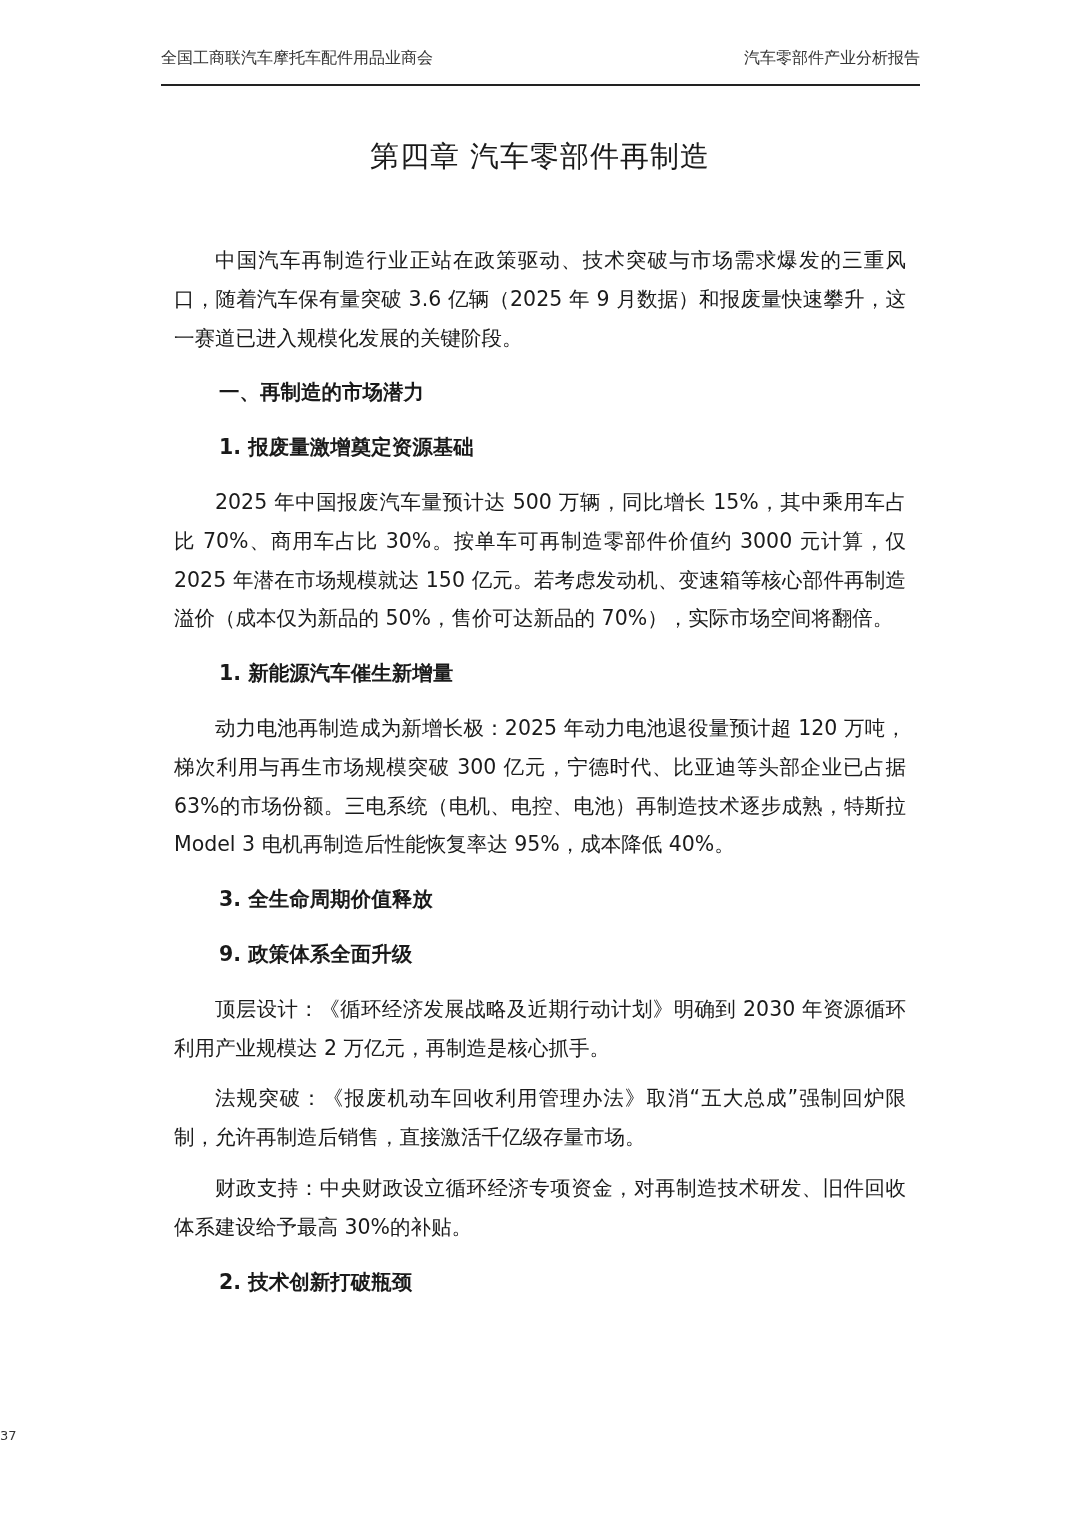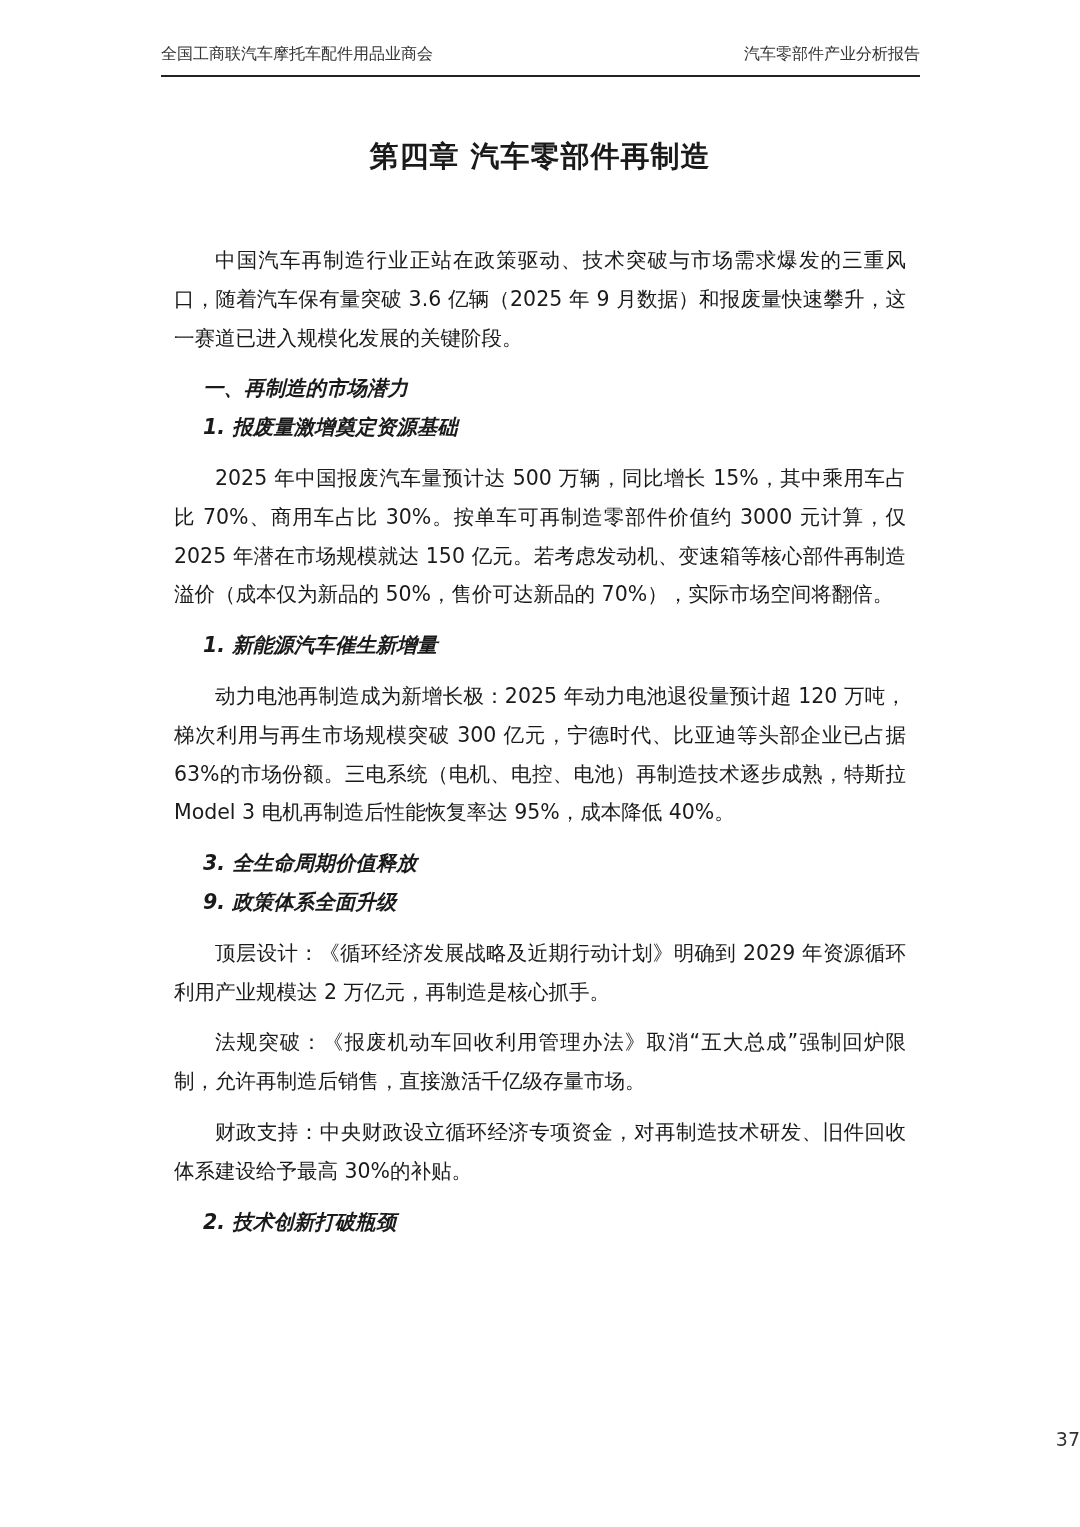--- a/index.html
+++ b/index.html
@@ -12,70 +12,69 @@
     height: 1527px;
     position: relative;
     overflow: hidden;
     font-family: "DejaVu Sans", "Liberation Sans", sans-serif;
     color: #1a1a1a;
   }
   .page-header {
     position: absolute;
     left: 161px;
     right: 160px;
-    top: 39px;
+    top: 48px;
     height: 30px;
     border-bottom: 2px solid #222;
     display: flex;
     justify-content: space-between;
-    align-items: center;
+    align-items: flex-start;
     font-size: 16px;
     color: #333;
     padding-bottom: 6px;
   }
   .chapter-title {
     position: absolute;
     left: 0;
     right: 0;
     top: 137px;
     text-align: center;
     font-size: 29px;
-    font-weight: bold;
+    font-weight: normal;
     color: #1a1a1a;
     letter-spacing: 1px;
     margin: 0;
   }
   .body-text {
     position: absolute;
     left: 162px;
     width: 756px;
     top: 229px;
     font-size: 20.5px;
     line-height: 38.8px;
     text-align: justify;
   }
   .body-text p {
     margin: 12px;
     text-indent: 2em;
   }
   .body-text h2, .body-text h3 {
-    margin: 0;
+    margin: 16px;
     font-size: 20.5px;
     line-height: 38.8px;
     font-weight: bold;
     padding-left: 2em;
-    font-style: italic;
   }
   .page-number {
     position: absolute;
     left: 0;
     right: 0;
     top: 1428px;
-    text-align: right;
-    font-size: 19px;
+    text-align: left;
+    font-size: 13px;
     color: #333;
   }
 </style>
 </head>
 <body>
 
 <div class="page-header">
   <span>全国工商联汽车摩托车配件用品业商会</span>
   <span>汽车零部件产业分析报告</span>
 </div>
@@ -90,20 +89,20 @@
   <h3>1. 报废量激增奠定资源基础</h3>
   <p>2025 年中国报废汽车量预计达 500 万辆，同比增长 15%，其中乘用车占比 70%、商用车占比 30%。按单车可再制造零部件价值约 3000 元计算，仅 2025 年潜在市场规模就达 150 亿元。若考虑发动机、变速箱等核心部件再制造溢价（成本仅为新品的 50%，售价可达新品的 70%），实际市场空间将翻倍。</p>
 
   <h3>1. 新能源汽车催生新增量</h3>
   <p>动力电池再制造成为新增长极：2025 年动力电池退役量预计超 120 万吨，梯次利用与再生市场规模突破 300 亿元，宁德时代、比亚迪等头部企业已占据 63%的市场份额。三电系统（电机、电控、电池）再制造技术逐步成熟，特斯拉 Model 3 电机再制造后性能恢复率达 95%，成本降低 40%。</p>
 
   <h3>3. 全生命周期价值释放</h3>
 
 
   <h3>9. 政策体系全面升级</h3>
-  <p>顶层设计：《循环经济发展战略及近期行动计划》明确到 2029 年资源循环利用产业规模达 2 万亿元，再制造是核心抓手。</p>
+  <p>顶层设计：《循环经济发展战略及近期行动计划》明确到 2030 年资源循环利用产业规模达 2 万亿元，再制造是核心抓手。</p>
   <p>法规突破：《报废机动车回收利用管理办法》取消“五大总成”强制回炉限制，允许再制造后销售，直接激活千亿级存量市场。</p>
   <p>财政支持：中央财政设立循环经济专项资金，对再制造技术研发、旧件回收体系建设给予最高 30%的补贴。</p>
 
   <h3>2. 技术创新打破瓶颈</h3>
 </div>
 
 <div class="page-number">37</div>
 
 </body></html>

